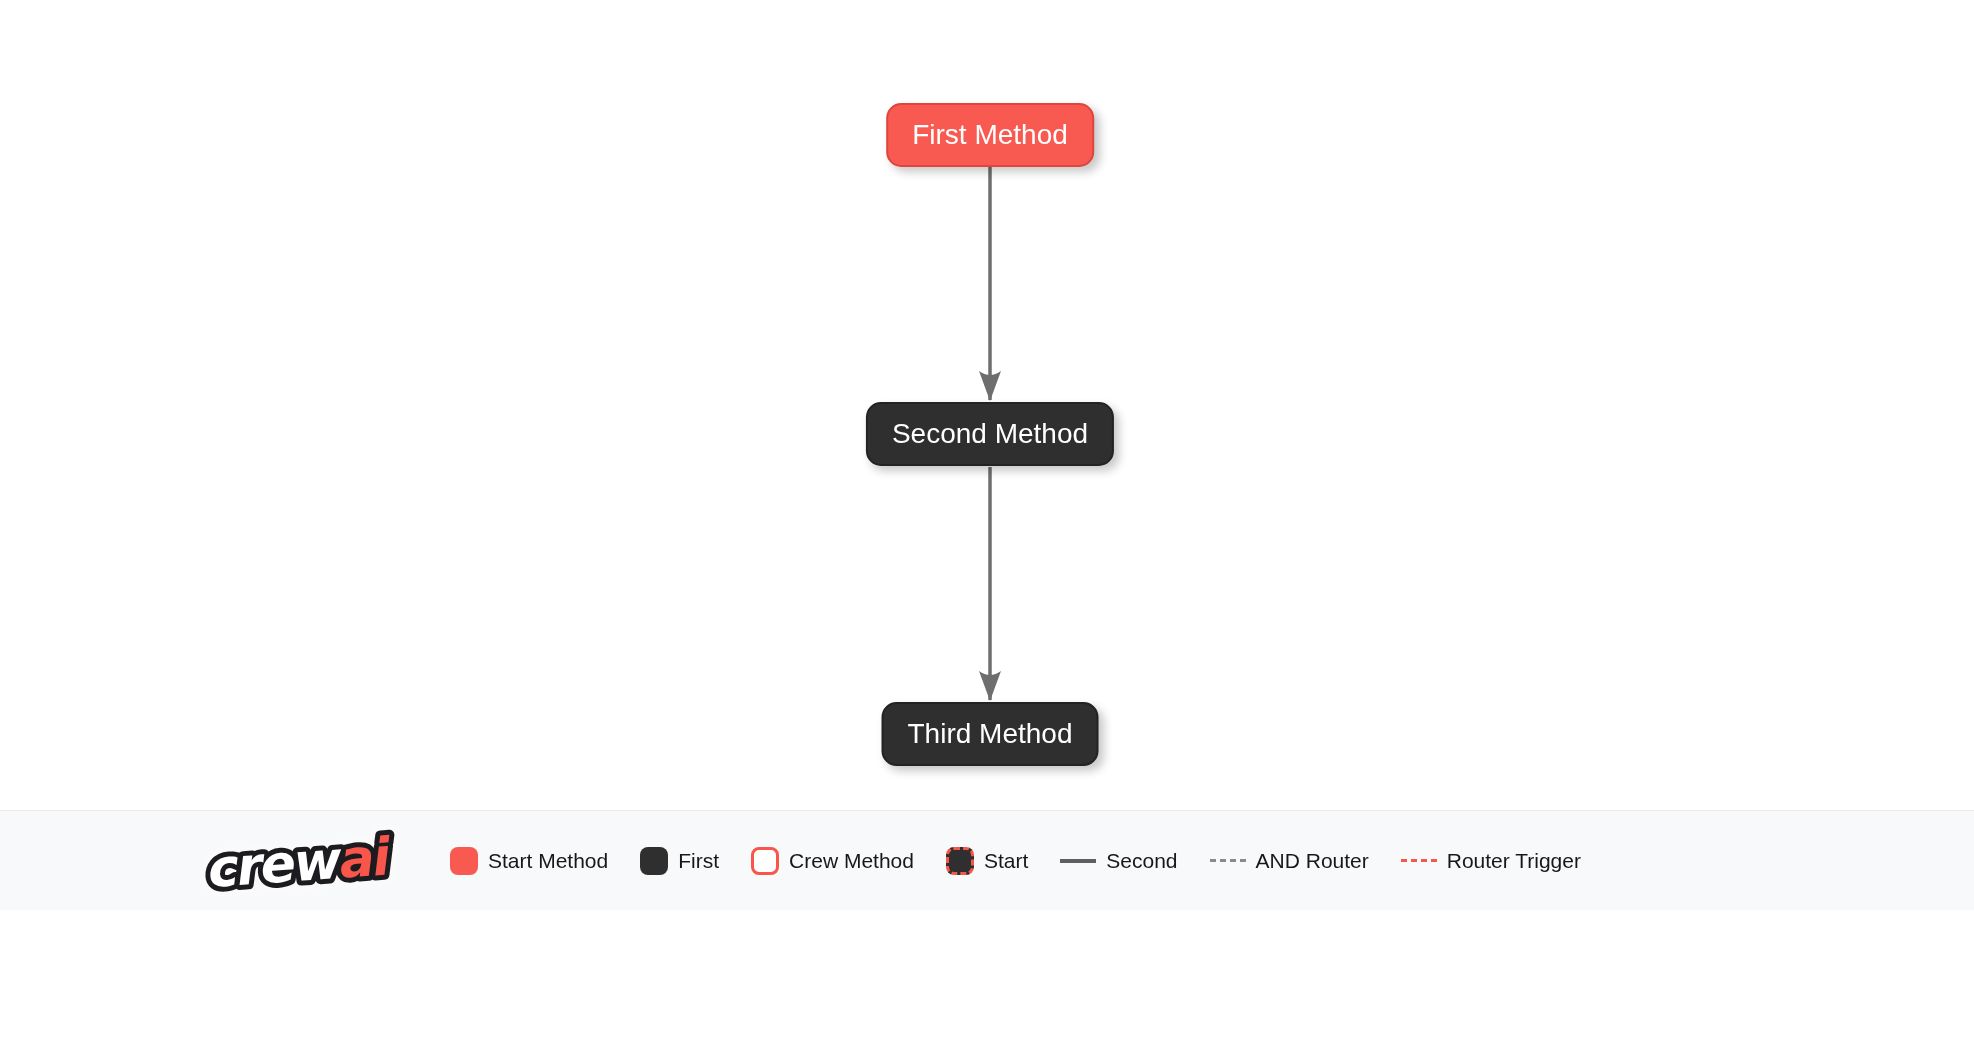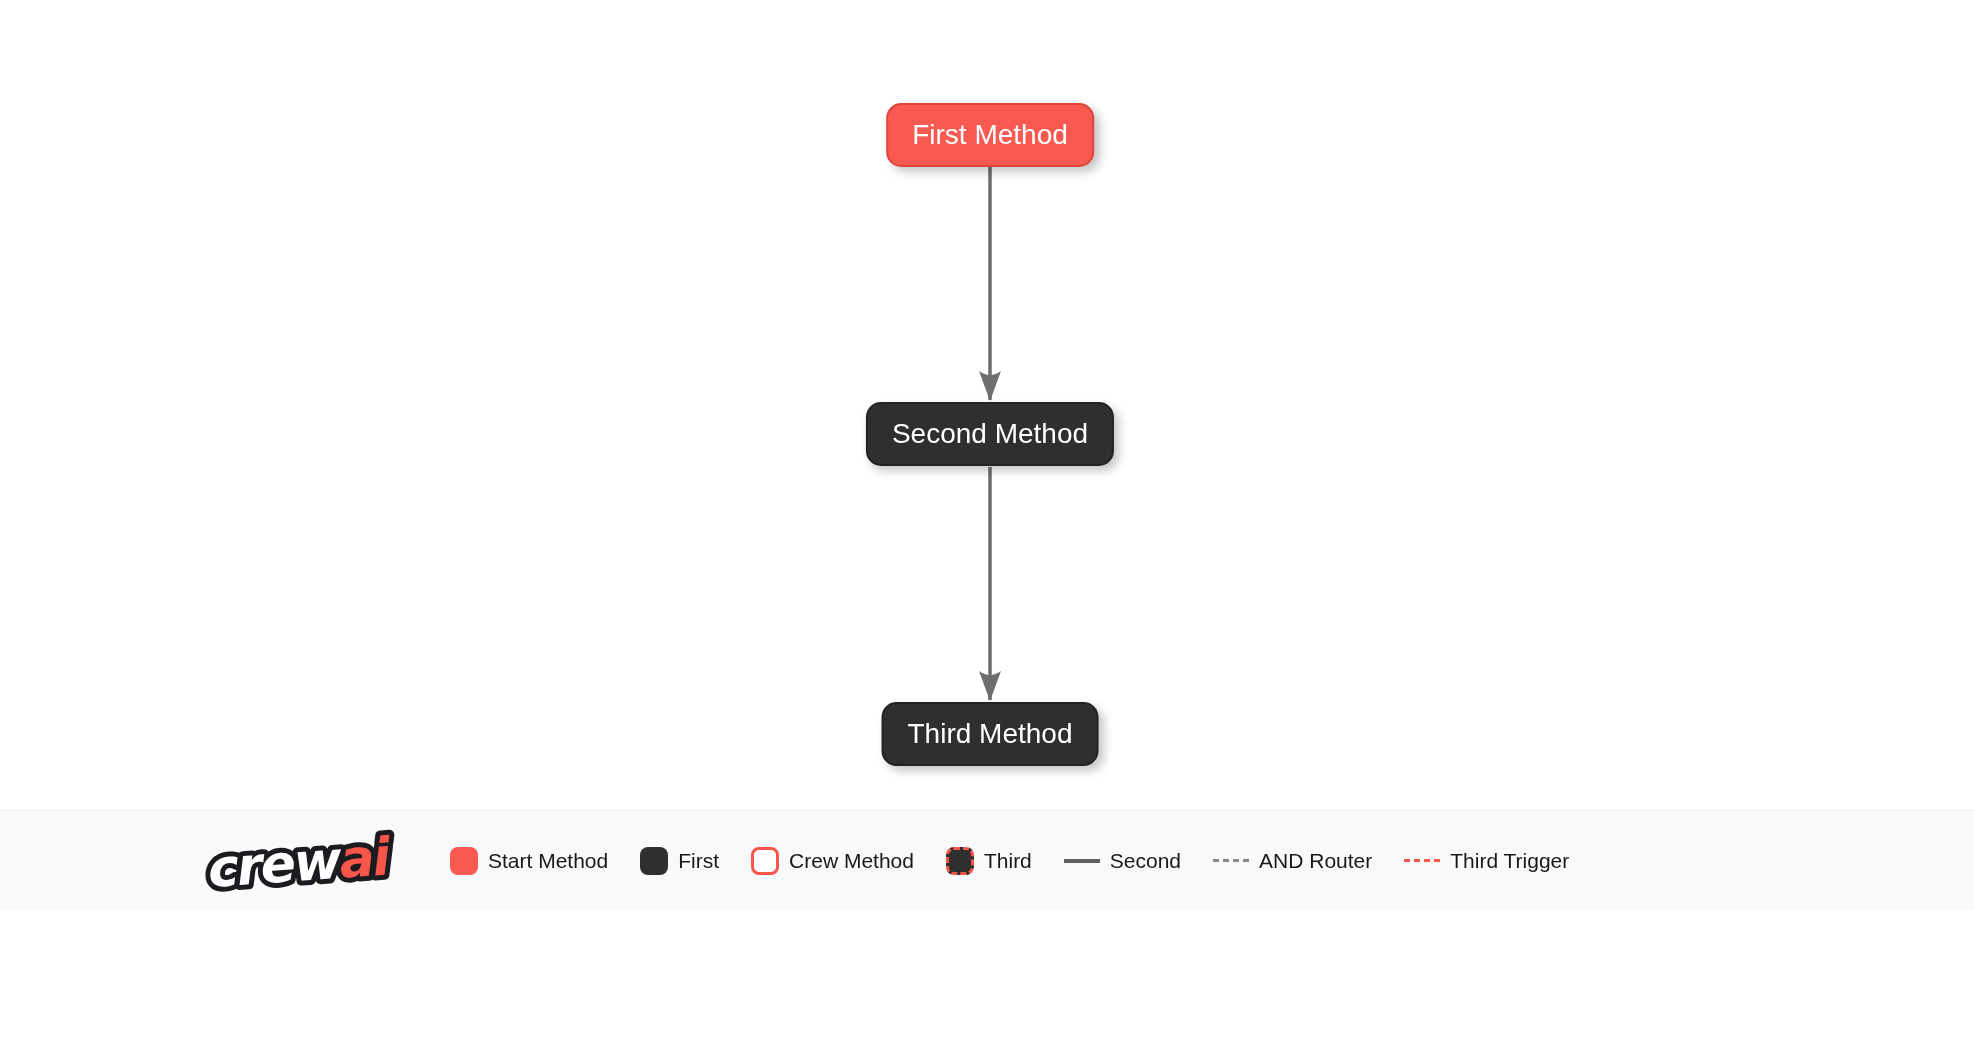--- a/index.html
+++ b/index.html
@@ -149,32 +149,32 @@
       <span class="legend-label">First</span>
     </div>
 
     <div class="legend-item">
       <span class="swatch swatch-crew"></span>
       <span class="legend-label">Crew Method</span>
     </div>
 
     <div class="legend-item">
       <span class="swatch swatch-router"></span>
-      <span class="legend-label">Third</span>
+      <span class="legend-label">Start</span>
     </div>
 
     <div class="legend-item">
       <span class="swatch swatch-line line-solid"></span>
       <span class="legend-label">Second</span>
     </div>
 
     <div class="legend-item">
       <span class="swatch swatch-line line-dashed"></span>
       <span class="legend-label">AND Router</span>
     </div>
 
     <div class="legend-item">
       <span class="swatch swatch-line line-dashed-red"></span>
-      <span class="legend-label">Third Trigger</span>
+      <span class="legend-label">Router Trigger</span>
     </div>
 
   </footer>
 </div>
 
 </body></html>

